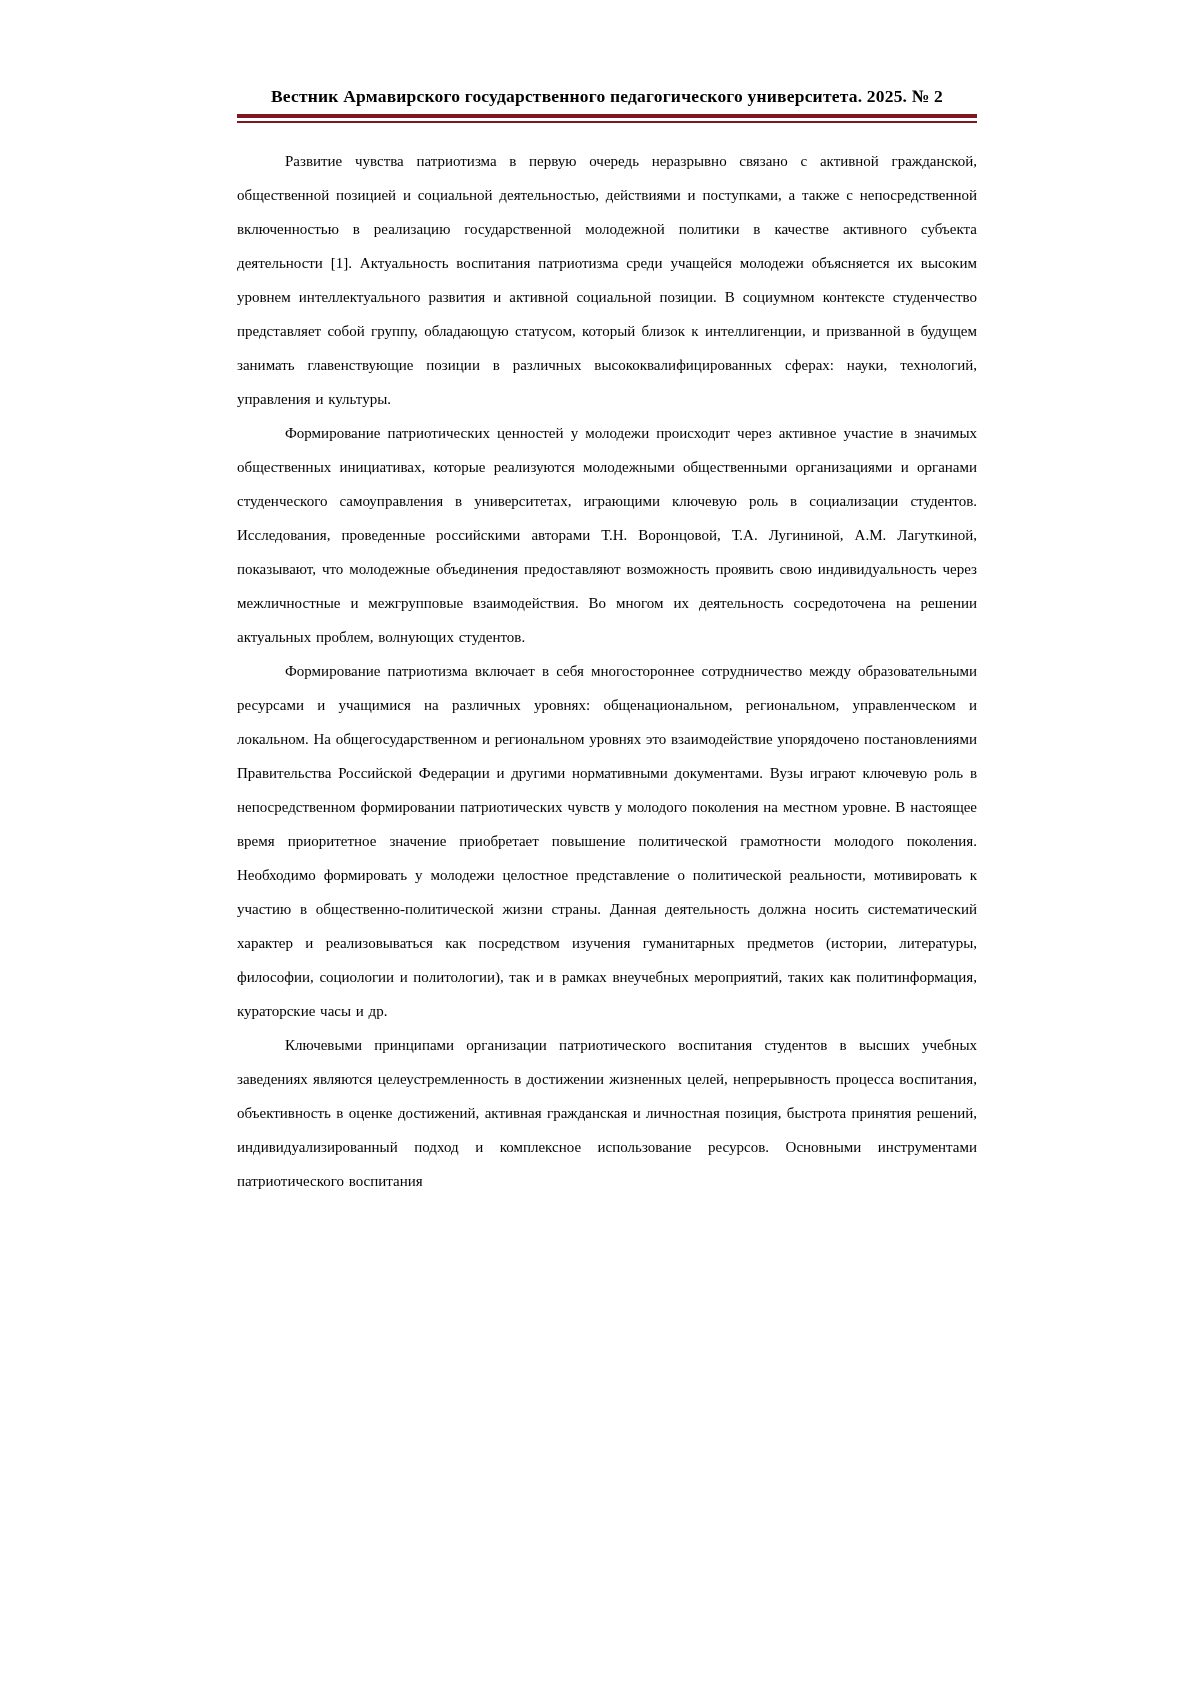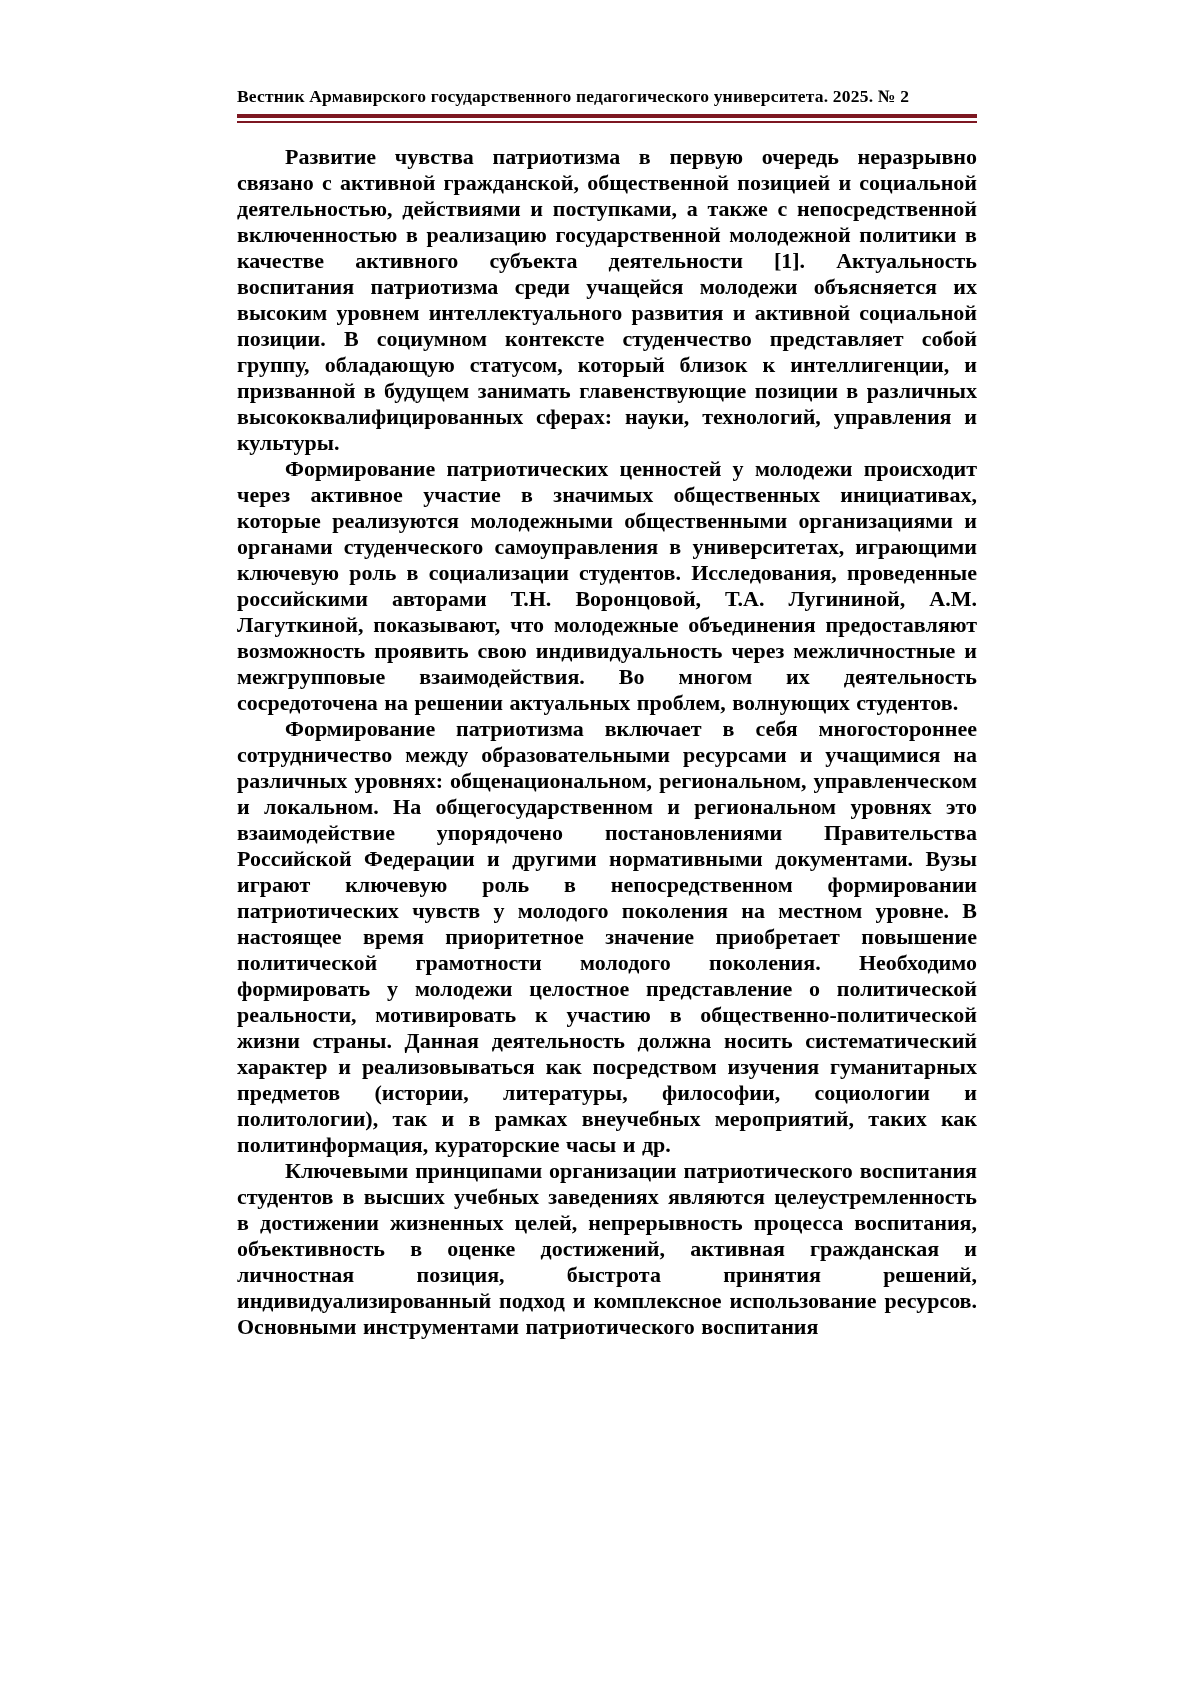--- a/index.html
+++ b/index.html
@@ -16,40 +16,39 @@
     color: #000000;
     overflow: hidden;
   }
   .content {
     position: absolute;
     left: 237px;
     top: 86px;
     width: 740px;
   }
   .journal-header {
-    text-align: left;
+    text-align: center;
     font-weight: bold;
     font-size: 17.5px;
     line-height: 1.2;
     letter-spacing: 0.2px;
     white-space: nowrap;
   }
   .header-divider {
     margin-top: 7px;
     height: 3px;
     border-top: 4px solid #7d1721;
     border-bottom: 2px solid #7d1721;
   }
   .article-body {
     margin-top: 21px;
-    font-size: 22px;
-    line-height: 26px;
+    font-size: 15px;
+    line-height: 34px;
     text-align: justify;
     hyphens: auto;
-    font-weight: bold;
     -webkit-hyphens: auto;
   }
   .article-body p {
     margin: 0;
     padding: 0;
     text-indent: 48px;
     word-spacing: 1px;
   }
   .page-number {
     margin-top: 12px;

